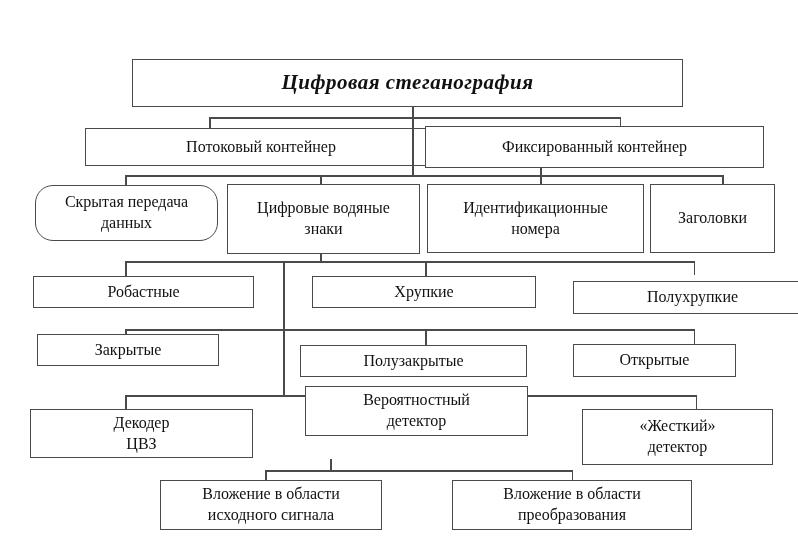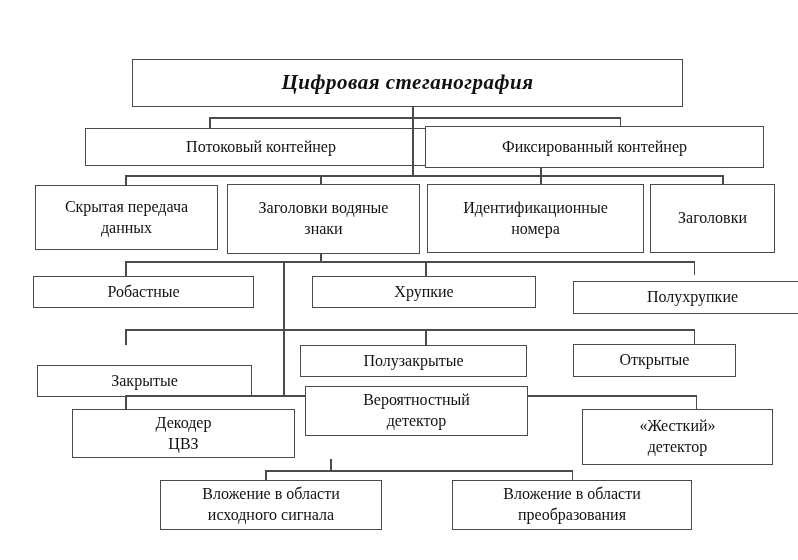--- a/index.html
+++ b/index.html
@@ -66,26 +66,26 @@
     <span class="lbl">Фиксированный контейнер</span>
   </div>
 
   <div class="vline" style="left:412px; top:117px; height:59px;"></div>
   <div class="hline" style="left:125px; top:175px; width:598px;"></div>
   <div class="vline" style="left:125px; top:175px; height:10px;"></div>
   <div class="vline" style="left:320px; top:175px; height:9px;"></div>
   <div class="vline" style="left:540px; top:168px; height:16px;"></div>
   <div class="vline" style="left:722px; top:175px; height:9px;"></div>
 
-  <div class="node" style="left:35px; top:185px; width:183px; height:65px;">
+  <div class="node" style="left:35px; top:185px; width:183px; height:56px;border-radius:18px;">
     <span class="lbl">Скрытая передача
 данных</span>
   </div>
   <div class="node" style="left:227px; top:184px; width:193px; height:70px;">
-    <span class="lbl">Заголовки водяные
+    <span class="lbl">Цифровые водяные
 знаки</span>
   </div>
   <div class="node" style="left:427px; top:184px; width:217px; height:69px;">
     <span class="lbl">Идентификационные
 номера</span>
   </div>
   <div class="node" style="left:650px; top:184px; width:125px; height:69px;">
     <span class="lbl">Заголовки</span>
   </div>
 
@@ -104,36 +104,36 @@
   </div>
   <div class="node" style="left:573px; top:281px; width:239px; height:33px;">
     <span class="lbl">Полухрупкие</span>
   </div>
 
   <div class="hline" style="left:125px; top:329px; width:570px;"></div>
   <div class="vline" style="left:125px; top:329px; height:16px;"></div>
   <div class="vline" style="left:425px; top:329px; height:16px;"></div>
   <div class="vline" style="left:693.5px; top:329px; height:15px;"></div>
 
-  <div class="node" style="left:37px; top:365px; width:215px; height:32px;">
+  <div class="node" style="left:37px; top:334px; width:182px; height:32px;">
     <span class="lbl">Закрытые</span>
   </div>
   <div class="node" style="left:300px; top:345px; width:227px; height:32px;">
     <span class="lbl">Полузакрытые</span>
   </div>
   <div class="node" style="left:573px; top:344px; width:163px; height:33px;">
     <span class="lbl">Открытые</span>
   </div>
 
   <div class="hline" style="left:125px; top:395px; width:572px;"></div>
   <div class="vline" style="left:125px; top:395px; height:14px;"></div>
   <div class="vline" style="left:430px; top:395px; height:14px;"></div>
   <div class="vline" style="left:695.5px; top:395px; height:14px;"></div>
 
-  <div class="node" style="left:30px; top:409px; width:223px; height:49px;margin-left:42px;">
+  <div class="node" style="left:30px; top:409px; width:223px; height:49px;">
     <span class="lbl">Декодер
 ЦВЗ</span>
   </div>
   <div class="node" style="left:305px; top:386px; width:223px; height:50px;">
     <span class="lbl">Вероятностный
 детектор</span>
   </div>
   <div class="node" style="left:582px; top:409px; width:191px; height:56px;">
     <span class="lbl">«Жесткий»
 детектор</span>

